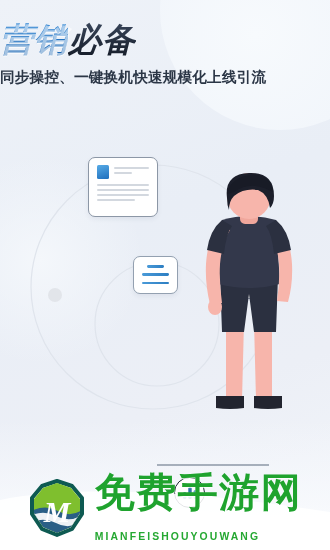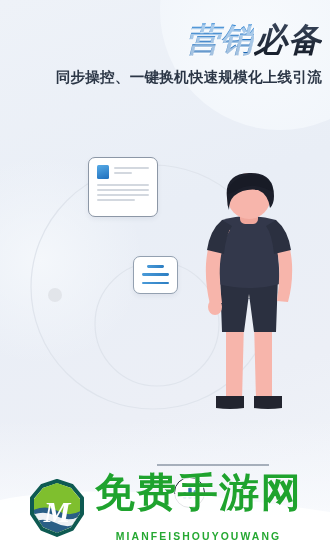--- a/index.html
+++ b/index.html
@@ -45,21 +45,21 @@
     height: 130px;
     background: linear-gradient(180deg, rgba(255,255,255,0) 0%, rgba(248,250,253,0.75) 60%, rgba(252,253,255,0.95) 100%);
   }
 
   
   .header {
     position: absolute;
     left: 0;
     right: 8px;
     top: 22px;
-    text-align: right;
+    text-align: left;
     z-index: 6;
   }
   .title {
     font-size: 33px;
     font-weight: 700;
     letter-spacing: 1px;
     line-height: 1.12;
     font-style: italic;
     margin: 0;
     white-space: nowrap;
@@ -196,21 +196,21 @@
     letter-spacing: 1.5px;
     font-family: "Liberation Serif", "DejaVu Serif", serif;
     text-shadow: 0 1px 1px rgba(255,255,255,0.85);
   }
   .wm-en {
     margin-top: 19px;
     font-size: 10.4px;
     font-weight: 700;
     color: #25a832;
     letter-spacing: 2.1px;
-    text-align: center;
+    text-align: left;
   }
 </style>
 </head>
 <body>
 
 <div class="screen">
 
   <div class="bg-glow-tr"></div>
   <div class="bg-glow-left"></div>
 

